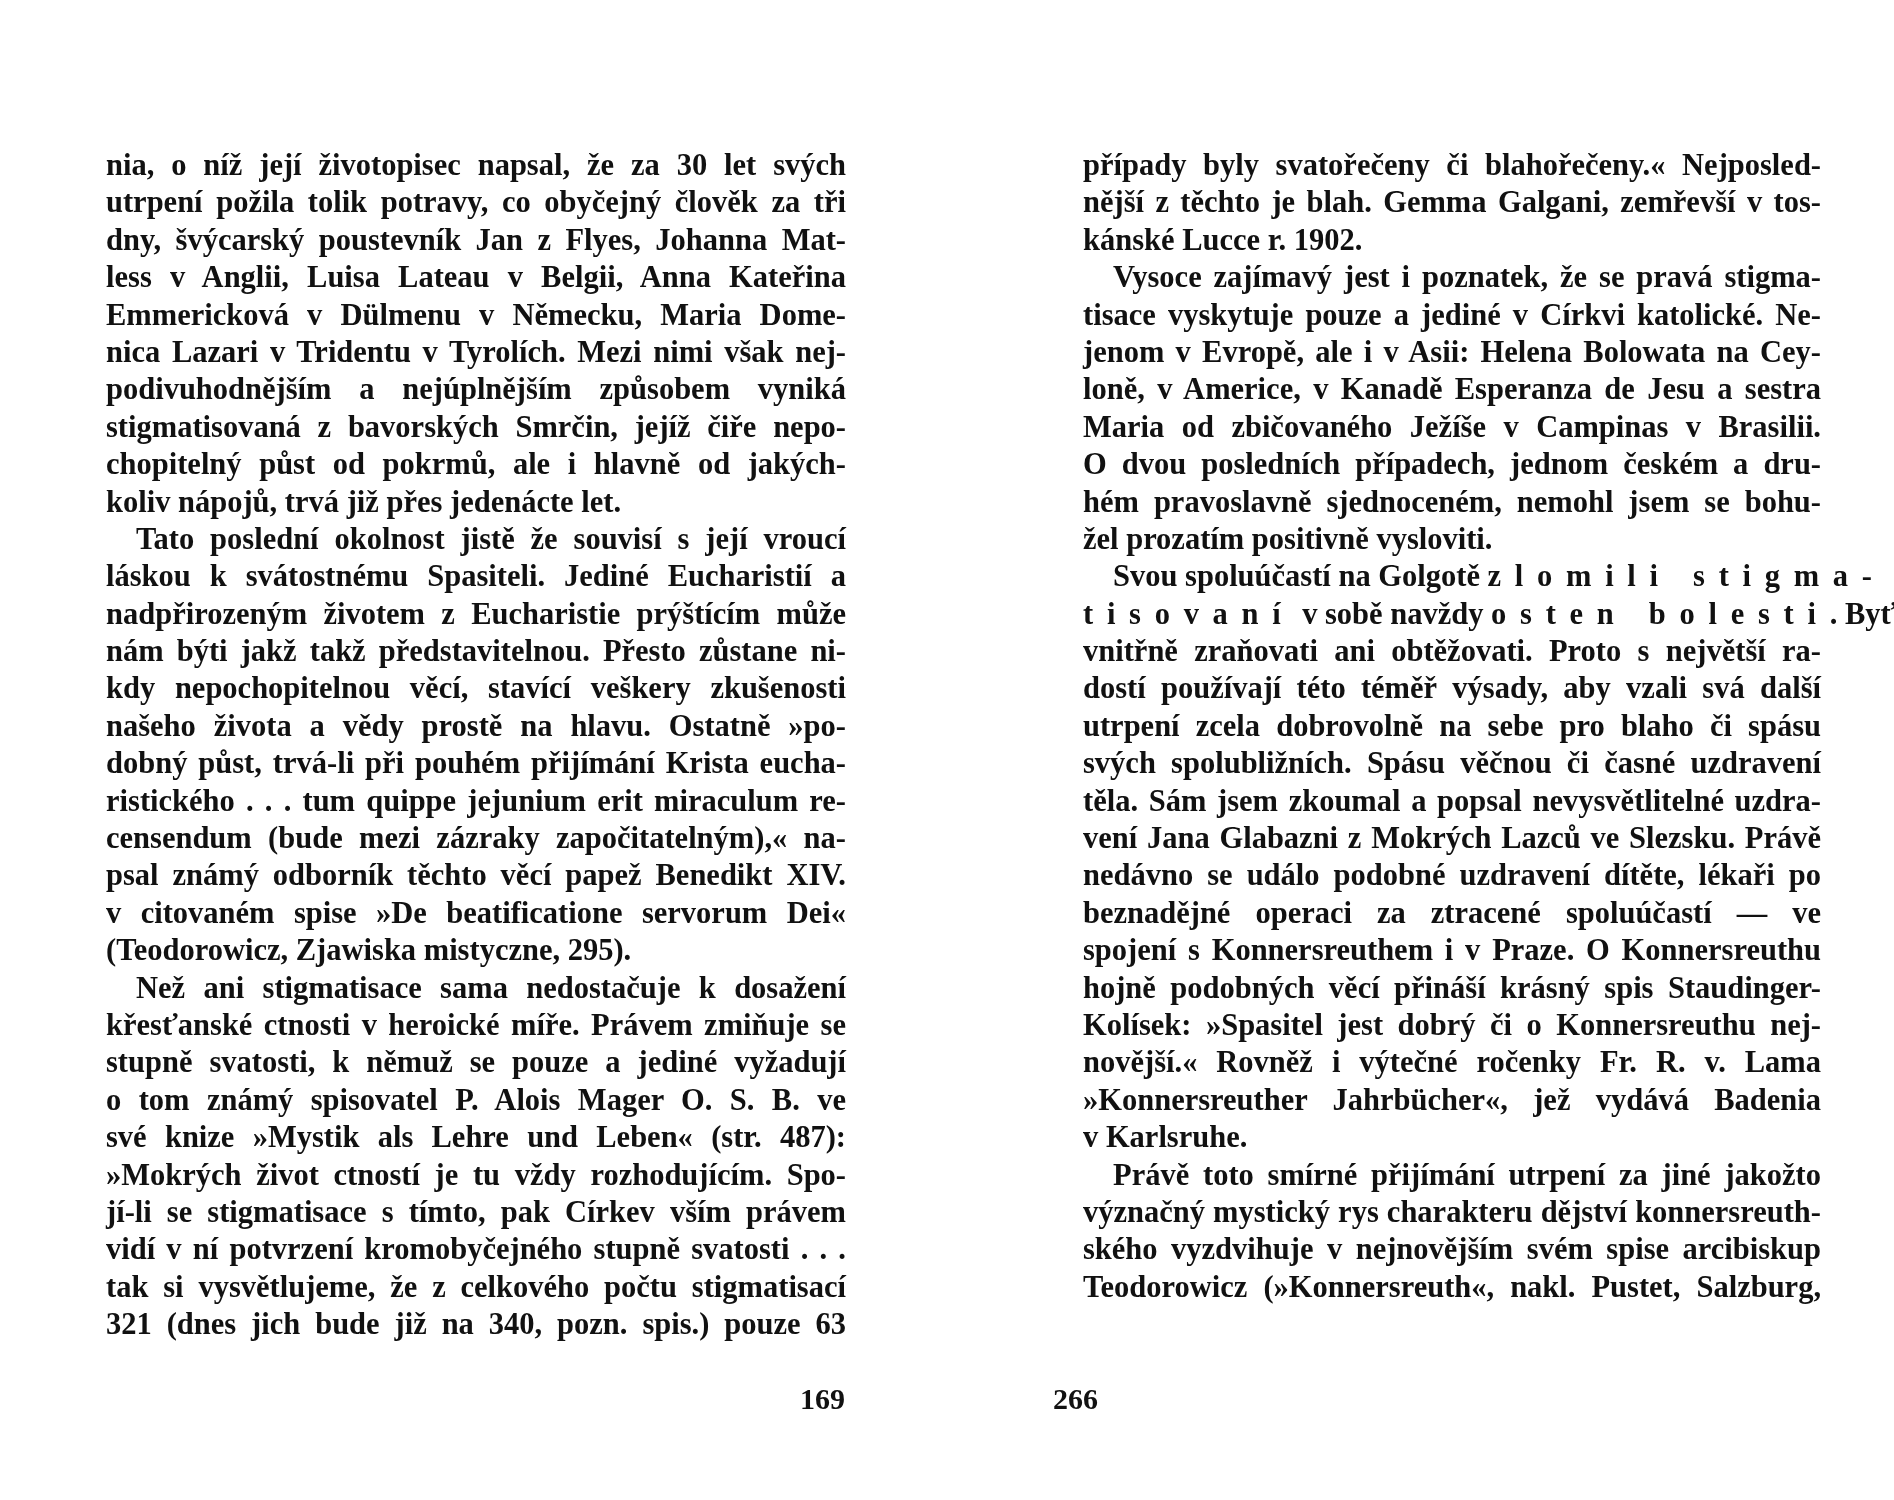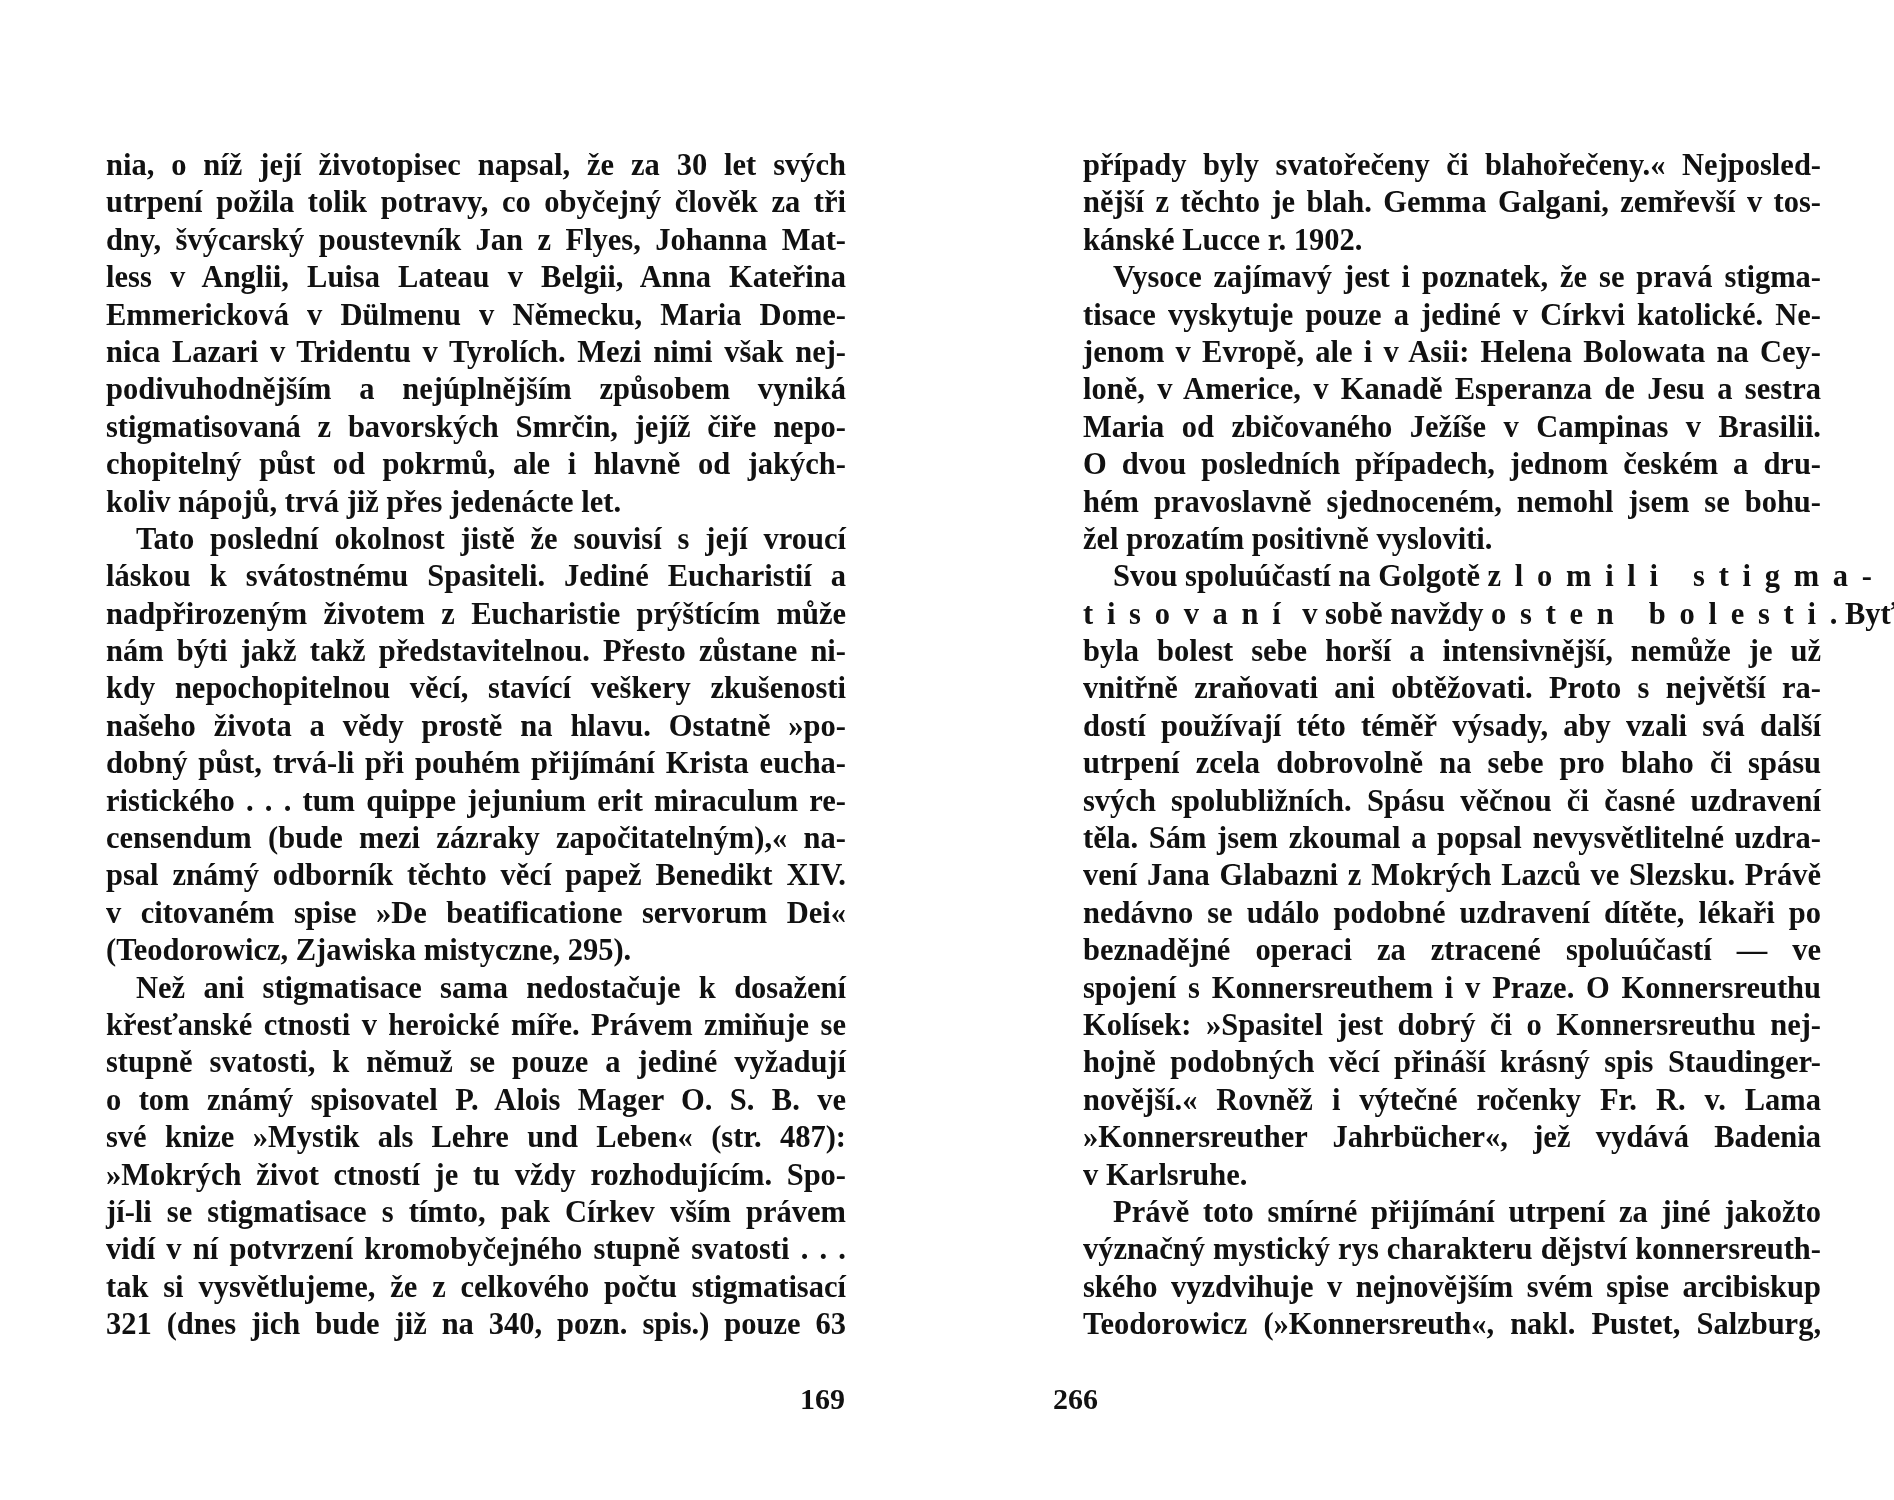--- a/index.html
+++ b/index.html
@@ -88,32 +88,31 @@
         <div class="line indent">Vysoce zajímavý jest i poznatek, že se pravá stigma-</div>
         <div class="line">tisace vyskytuje pouze a jediné v Církvi katolické. Ne-</div>
         <div class="line">jenom v Evropě, ale i v Asii: Helena Bolowata na Cey-</div>
         <div class="line">loně, v Americe, v Kanadě Esperanza de Jesu a sestra</div>
         <div class="line">Maria od zbičovaného Ježíše v Campinas v Brasilii.</div>
         <div class="line">O dvou posledních případech, jednom českém a dru-</div>
         <div class="line">hém pravoslavně sjednoceném, nemohl jsem se bohu-</div>
         <div class="line last">žel prozatím positivně vysloviti.</div>
         <div class="line indent"><span>Svou spoluúčastí na Golgotě </span><span class="spaced">zlomili stigma-</span></div>
         <div class="line"><span class="spaced">tisovaní</span><span> v sobě navždy </span><span class="spaced">osten bolesti</span><span>. Byť</span></div>
-        <div class="line">byla bolest sebe horší a intensivnější, nemůže je už</div>
         <div class="line">vnitřně zraňovati ani obtěžovati. Proto s největší ra-</div>
         <div class="line">dostí používají této téměř výsady, aby vzali svá další</div>
         <div class="line">utrpení zcela dobrovolně na sebe pro blaho či spásu</div>
         <div class="line">svých spolubližních. Spásu věčnou či časné uzdravení</div>
         <div class="line">těla. Sám jsem zkoumal a popsal nevysvětlitelné uzdra-</div>
         <div class="line">vení Jana Glabazni z Mokrých Lazců ve Slezsku. Právě</div>
         <div class="line">nedávno se událo podobné uzdravení dítěte, lékaři po</div>
         <div class="line">beznadějné operaci za ztracené spoluúčastí — ve</div>
         <div class="line">spojení s Konnersreuthem i v Praze. O Konnersreuthu</div>
+        <div class="line">hojně podobných věcí přináší krásný spis Staudinger-</div>
         <div class="line">Kolísek: »Spasitel jest dobrý či o Konnersreuthu nej-</div>
-        <div class="line">hojně podobných věcí přináší krásný spis Staudinger-</div>
         <div class="line">novější.« Rovněž i výtečné ročenky Fr. R. v. Lama</div>
         <div class="line">»Konnersreuther Jahrbücher«, jež vydává Badenia</div>
         <div class="line last">v Karlsruhe.</div>
         <div class="line indent">Právě toto smírné přijímání utrpení za jiné jakožto</div>
         <div class="line">význačný mystický rys charakteru dějství konnersreuth-</div>
         <div class="line">ského vyzdvihuje v nejnovějším svém spise arcibiskup</div>
         <div class="line">Teodorowicz (»Konnersreuth«, nakl. Pustet, Salzburg,</div>
       </div>
     <div class="folio">266</div>
   </div>

